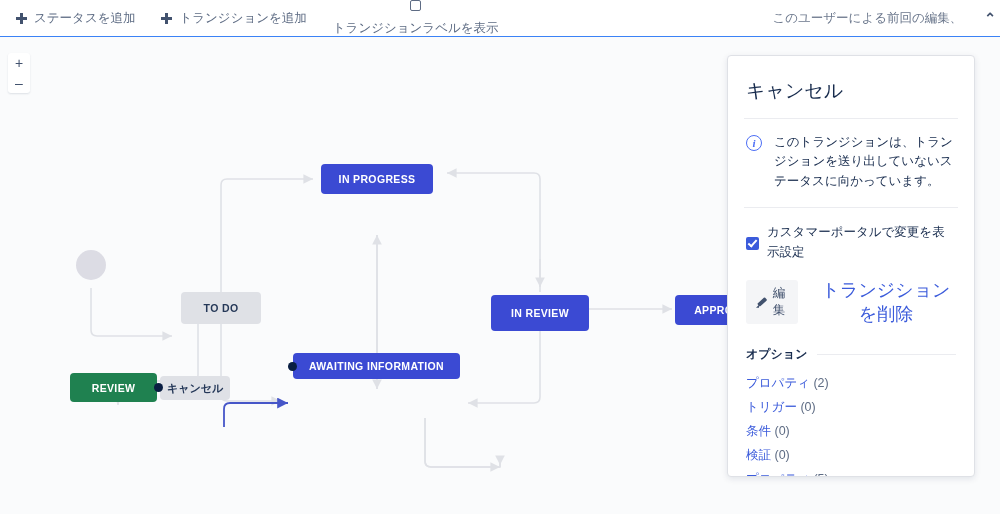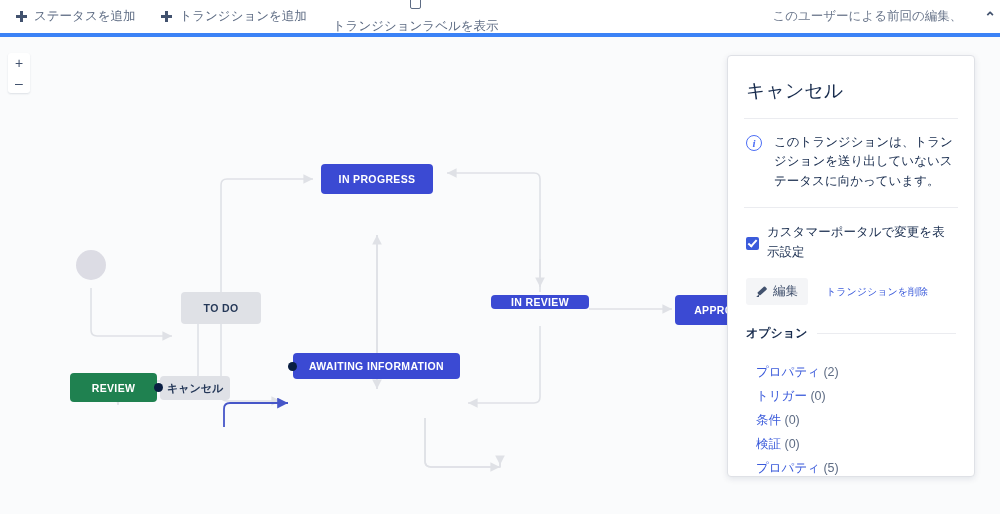--- a/index.html
+++ b/index.html
@@ -15,21 +15,21 @@
     position: relative;
     color: #172b4d;
   }
 
   
   .toolbar {
     position: absolute;
     left: 0; top: 0;
     width: 1000px; height: 37px;
     background: #ffffff;
-    border-bottom: 4px solid #3b82f6;
+    border-bottom: 1px solid #3b82f6;
     display: flex;
     align-items: center;
     box-sizing: border-box;
   }
   .tb-left {
     display: flex;
     align-items: center;
     gap: 26px;
     padding-left: 16px;
   }
@@ -306,21 +306,21 @@
   }
   .pencil::after {
     content: "";
     position: absolute;
     left: 0px; top: 8px;
     width: 3px; height: 3px;
     background: #42526e;
     clip-path: polygon(0 100%, 100% 0, 100% 100%);
   }
   .link-btn {
-    font-size: 10px;
+    font-size: 18px;
     color: #3b5bdb;
     cursor: pointer;
     background: none;
     border: none;
     padding: 0;
     font-family: "Liberation Sans", sans-serif;
   }
   .options-head {
     display: flex;
     align-items: center;
@@ -333,21 +333,21 @@
     color: #172b4d;
     white-space: nowrap;
   }
   .options-rule {
     flex: 1 1 auto;
     height: 1px;
     background: #ebecf0;
   }
   .opt-list {
     list-style: none;
-    margin: 10px;
+    margin: 0;
     padding: 0;
   }
   .opt-item {
     font-size: 12.5px;
     color: #3b5bdb;
     padding: 3.5px 0;
     cursor: pointer;
   }
   .opt-count {
     color: #5e6c84;
@@ -428,21 +428,21 @@
   <div class="start-circle" style="left:76px; top:213px;"></div>
 
   <div class="node blue" style="left:321px; top:127px; width:112px; height:30px;">
     <span>IN PROGRESS</span>
   </div>
 
   <div class="node gray" style="left:181px; top:255px; width:80px; height:32px;">
     <span>TO DO</span>
   </div>
 
-  <div class="node blue" style="left:491px; top:258px; width:98px; height:14px;">
+  <div class="node blue" style="left:491px; top:258px; width:98px; height:36px;">
     <span>IN REVIEW</span>
   </div>
 
   <div class="node blue" style="left:675px; top:258px; width:100px; height:30px;">
     <span>APPROVED</span>
   </div>
 
   <div class="node blue" style="left:293px; top:316px; width:167px; height:26px;">
     <span>AWAITING INFORMATION</span>
   </div>

